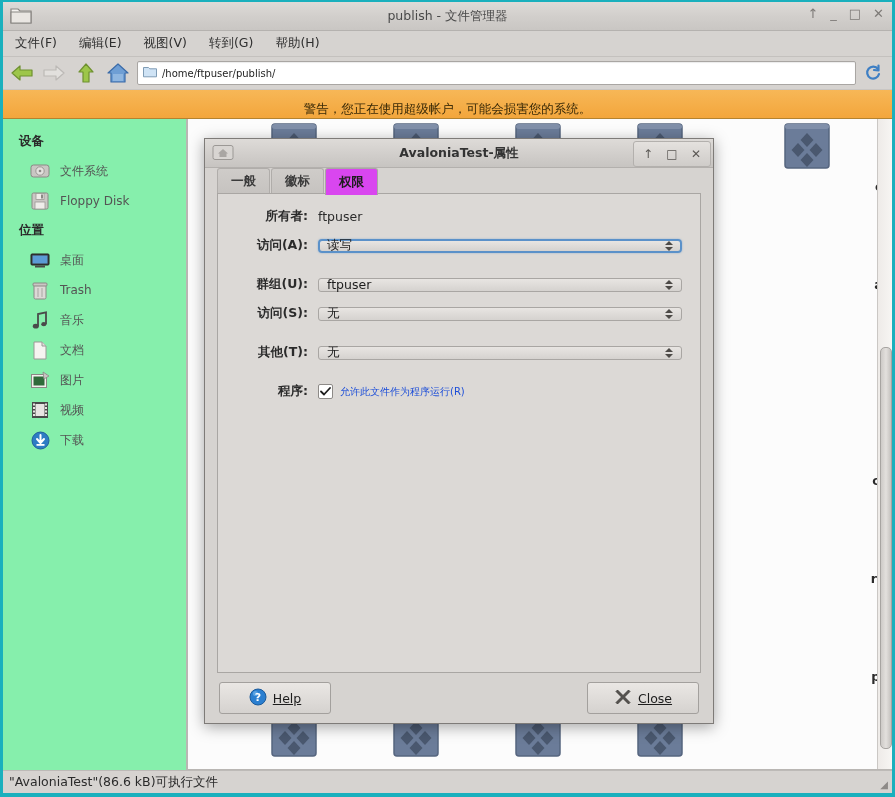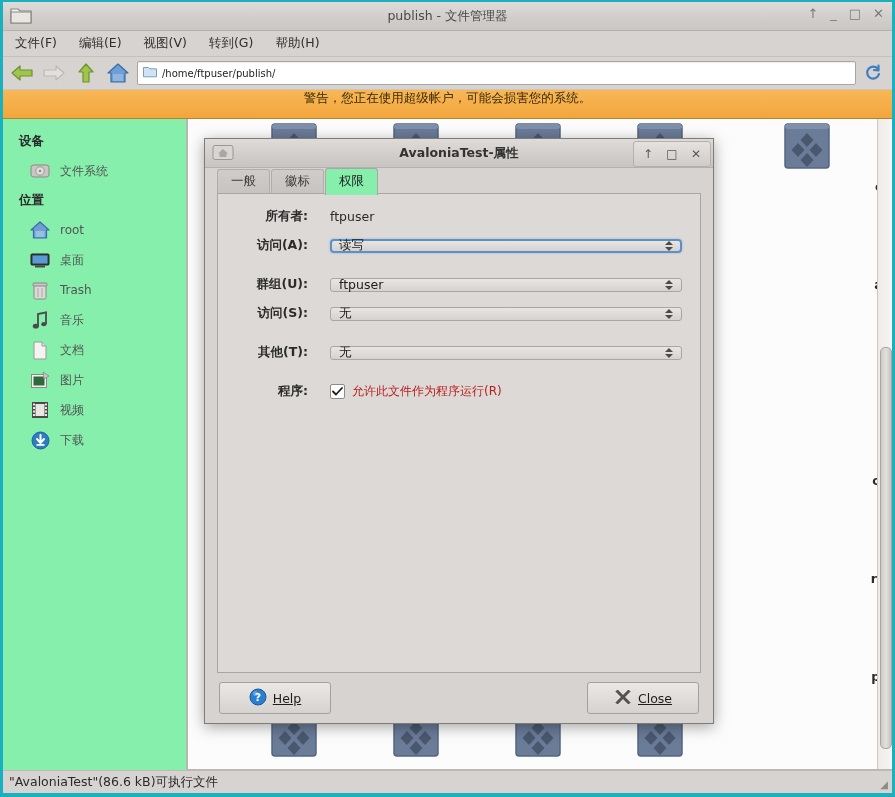--- a/index.html
+++ b/index.html
@@ -47,21 +47,21 @@
   .navbtn{width:26px;height:26px;display:flex;align-items:center;justify-content:center;}
   .pathbox{
     flex:1;height:22px;background:#fff;border:1px solid #a9a6a3;
     border-radius:2px;display:flex;align-items:center;padding:0 5px;gap:5px;
     box-shadow:inset 0 1px 1px rgba(0,0,0,.08);
   }
   .pathbox .ptext{font-size:10px;color:#1d1d1d;}
   .reloadbtn{width:22px;height:22px;display:flex;align-items:center;justify-content:center;}
   
   .warnbar{
-    flex:0 0 28px;height:28px;display:flex;align-items:flex-start;justify-content:center;
+    flex:0 0 28px;height:28px;display:flex;align-items:flex-end;justify-content:center;
     background:linear-gradient(to bottom,#f7b757 0%,#f3a63c 100%);
     border-top:1px solid #c9c6c3;border-bottom:1px solid #b48330;
     font-size:12.5px;color:#3a2a07;
   }
   
   .bodyrow{flex:1;display:flex;min-height:0;background:#d6d3d0;}
   .sidebar{
     width:183px;flex:0 0 183px;background:#86efac;
     border-right:1px solid #b9b6b3;
     padding-top:8px;overflow:hidden;
@@ -131,43 +131,43 @@
     font-size:12.5px;color:#333;font-weight:bold;
   }
   .dlg-btns{
     position:absolute;right:2px;top:2px;height:24px;display:flex;align-items:center;
     gap:2px;padding:0 3px;
     background:linear-gradient(to bottom,#e4e1de,#cfccc9);
     border:1px solid #b3b0ad;border-radius:3px;
   }
   .dlg-btns span{width:22px;height:20px;display:flex;align-items:center;justify-content:center;color:#5a5754;font-size:12px;}
   .tabstrip{
-    flex:0 0 26px;height:15px;display:flex;align-items:center;
-    padding-left:12px;gap:1px;position:relative;
+    flex:0 0 26px;height:15px;display:flex;align-items:flex-start;
+    padding-left:12px;gap:1px;position:relative;font-weight:bold;
   }
   .tab{
     height:24px;padding:0 13px;display:flex;align-items:center;
     font-size:12.5px;color:#3b3b3b;
     background:linear-gradient(to bottom,#cfccc9,#c6c3c0);
     border:1px solid #b0adaa;border-bottom:none;
     border-radius:3px 3px 0 0;cursor:default;
   }
   .tab.active{
-    background:#86efac;color:#1d1d1d;height:26px;
+    background:#d946ef;color:#1d1d1d;height:26px;
     border-color:#a9a6a3;position:relative;z-index:3;
   }
   .tabpanel{
     flex:1;margin:0 12px;background:#dcd9d6;
     border:1px solid #a9a6a3;border-top:1px solid #a9a6a3;
     margin-top:-1px;padding:14px 18px 0 18px;position:relative;
     min-height:0;
   }
   .frow{display:flex;align-items:center;margin-bottom:12px;}
   .flabel{
-    width:72px;flex:0 0 72px;text-align:right;padding-right:22px;
+    width:72px;flex:0 0 72px;text-align:right;padding-right:10px;
     font-size:12.5px;font-weight:bold;color:#2b2b2b;
   }
   .fvalue{font-size:12.5px;color:#2b2b2b;}
   .combo{
     flex:1;height:14px;display:flex;align-items:center;
     background:linear-gradient(to bottom,#e8e5e2,#d5d2cf);
     border:1px solid #a9a6a3;border-radius:3px;
     padding:0 4px 0 8px;font-size:12.5px;color:#1d1d1d;
     position:relative;box-sizing:border-box;gap:24px;
   }
@@ -181,21 +181,21 @@
     width:0;height:0;border-left:4px solid transparent;border-right:4px solid transparent;
   }
   .spin i.up{border-bottom:4px solid #4d4a47;}
   .spin i.dn{border-top:4px solid #4d4a47;}
   .gap{height:10px;}
   .chkrow{display:flex;align-items:center;}
   .chkbox{
     width:13px;height:13px;background:#fff;border:1px solid #8d8a87;border-radius:2px;
     margin-right:7px;display:flex;align-items:center;justify-content:center;flex:0 0 13px;
   }
-  .chklabel{font-size:12px;color:#b91c1c;}
+  .chklabel{font-size:10px;color:#1d4ed8;}
   .warnrow{display:flex;align-items:flex-start;margin-top:8px;padding-left:72px;}
   .warnrow .wico{width:22px;flex:0 0 22px;margin-right:8px;margin-top:2px;}
   .warntext{font-size:12px;color:#3b3b3b;line-height:16px;}
   .dlg-actions{
     flex:0 0 50px;height:50px;display:flex;align-items:center;
     justify-content:space-between;padding:0 14px;
   }
   .btn{
     height:30px;min-width:86px;display:flex;align-items:center;justify-content:center;
     gap:6px;padding:0 12px;
@@ -284,31 +284,33 @@
       <div class="sb-item">
         <span class="ico">
           <svg width="20" height="16" viewBox="0 0 20 16">
             <rect x="1" y="2" width="18" height="12" rx="2.5" fill="#c9c6c3" stroke="#8b8885" stroke-width="1"></rect>
             <circle cx="10" cy="8" r="4.2" fill="#e3e1de" stroke="#9b9895" stroke-width="1"></circle>
             <circle cx="10" cy="8" r="1.3" fill="#8b8885"></circle>
           </svg>
         </span>
         <span>文件系统</span>
       </div>
+      <div class="sb-item">
+        <span class="ico">
+          <svg width="18" height="18" viewBox="0 0 18 18">
+            <rect x="1" y="1" width="16" height="16" rx="1.5" fill="#cac7c4" stroke="#8b8885" stroke-width="1"></rect>
+            <rect x="5" y="1.5" width="8" height="6" fill="#efedea" stroke="#9b9895" stroke-width=".8"></rect>
+            <rect x="10" y="2.5" width="2" height="4" fill="#8b8885"></rect>
+            <rect x="4" y="10" width="10" height="7" fill="#efedea" stroke="#9b9895" stroke-width=".8"></rect>
+          </svg>
+        </span>
+        <span>Floppy Disk</span>
+      </div>
 
       <div class="sb-head">位置</div>
-      <div class="sb-item">
-        <span class="ico">
-          <svg width="22" height="20" viewBox="0 0 22 20">
-            <path d="M11 2 L20 10 L17.5 10 L17.5 18 L4.5 18 L4.5 10 L2 10 Z" fill="#6e9ed4" stroke="#3a6ba8" stroke-width="1.2" stroke-linejoin="round"></path>
-            <path d="M6.5 11 L15.5 11 L15.5 17 L6.5 17 Z" fill="#a8c8e8" opacity=".75"></path>
-          </svg>
-        </span>
-        <span>root</span>
-      </div>
       <div class="sb-item">
         <span class="ico">
           <svg width="20" height="17" viewBox="0 0 20 17">
             <rect x="1" y="2" width="18" height="11" rx="1" fill="#3a3a3a" stroke="#222" stroke-width="1"></rect>
             <rect x="2.5" y="3.5" width="15" height="8" fill="#5b9bd5"></rect>
             <rect x="5" y="13.5" width="10" height="2" fill="#4a4a4a"></rect>
           </svg>
         </span>
         <span>桌面</span>
       </div>

